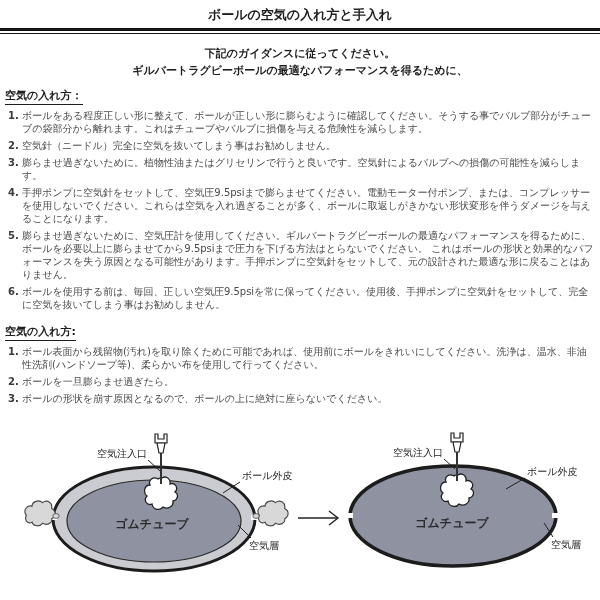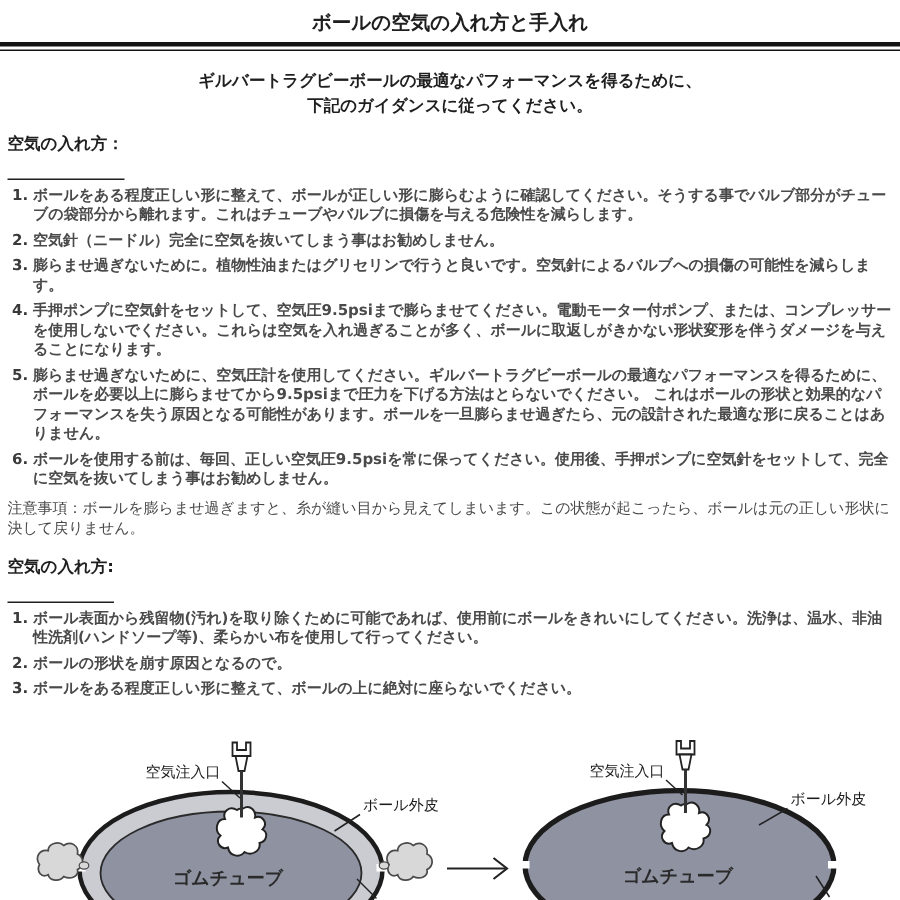--- a/index.html
+++ b/index.html
@@ -15,46 +15,46 @@
   .title-rule{
     margin-top:4px;height:2px;
     border-top:3px solid #141414;border-bottom:1px solid #141414;
   }
   .subtitle{
     margin-top:12px;text-align:center;font-weight:bold;font-size:11px;
     color:#1f1f1f;line-height:1.5;
   }
   .section-heading{
     display:inline-block;margin:9px 0 3px 5px;font-size:11px;font-weight:bold;
-    color:#1f1f1f;border-bottom:1.5px solid #1f1f1f;padding-bottom:16px;
+    color:#1f1f1f;border-bottom:1.5px solid #1f1f1f;padding-bottom:1px;
   }
   .olist{margin:1px 0 0 8px;}
   .olist .row{display:flex;margin-bottom:4px;}
   .olist .num{flex:none;width:14px;font-weight:bold;color:#3a3a3a;font-size:10px;line-height:13px;}
-  .olist .itext{flex:1;font-size:10px;line-height:13px;padding-right:4px;color:#4a4a4a;font-weight:bold;}
+  .olist .itext{flex:1;font-size:10px;line-height:13px;padding-right:4px;color:#4a4a4a;}
   .note-para{
     margin:7px 6px 0 5px;font-size:10px;line-height:13px;color:#4a4a4a;
   }
   .care-block{margin-top:2px;}
   .diagram-wrap{position:relative;width:600px;height:152px;margin-top:26px;}
   .diagram-wrap svg{display:block;}
   .dg-label{font-size:10px;fill:#1c1c1c;}
   .dg-label-big{font-size:12px;font-weight:bold;fill:#2a2a2a;}
 </style>
 </head>
 <body>
 
 <div class="page">
 
   <div class="doc-title">ボールの空気の入れ方と手入れ</div>
   <div class="title-rule"></div>
 
   <div class="subtitle">
+    <div>下記のガイダンスに従ってください。</div>
     <div>ギルバートラグビーボールの最適なパフォーマンスを得るために、</div>
-    <div>下記のガイダンスに従ってください。</div>
   </div>
 
   <div>
     <span class="section-heading">空気の入れ方：</span>
     <div class="olist">
       <div class="row">
         <span class="num">1.</span>
         <span class="itext">ボールをある程度正しい形に整えて、ボールが正しい形に膨らむように確認してください。そうする事でバルブ部分がチューブの袋部分から離れます。これはチューブやバルブに損傷を与える危険性を減らします。</span>
       </div>
       <div class="row">
@@ -64,44 +64,43 @@
       <div class="row">
         <span class="num">3.</span>
         <span class="itext">膨らませ過ぎないために。植物性油またはグリセリンで行うと良いです。空気針によるバルブへの損傷の可能性を減らします。</span>
       </div>
       <div class="row">
         <span class="num">4.</span>
         <span class="itext">手押ポンプに空気針をセットして、空気圧9.5psiまで膨らませてください。電動モーター付ポンプ、または、コンプレッサーを使用しないでください。これらは空気を入れ過ぎることが多く、ボールに取返しがきかない形状変形を伴うダメージを与えることになります。</span>
       </div>
       <div class="row">
         <span class="num">5.</span>
-        <span class="itext">膨らませ過ぎないために、空気圧計を使用してください。ギルバートラグビーボールの最適なパフォーマンスを得るために、ボールを必要以上に膨らませてから9.5psiまで圧力を下げる方法はとらないでください。 これはボールの形状と効果的なパフォーマンスを失う原因となる可能性があります。ボールを一旦膨らませ過ぎたら、元の設計された最適な形に戻ることはありません。</span>
+        <span class="itext">膨らませ過ぎないために、空気圧計を使用してください。ギルバートラグビーボールの最適なパフォーマンスを得るために、ボールを必要以上に膨らませてから9.5psiまで圧力を下げる方法はとらないでください。 これはボールの形状と効果的なパフォーマンスを失う原因となる可能性があります。手押ポンプに空気針をセットして、元の設計された最適な形に戻ることはありません。</span>
       </div>
       <div class="row">
         <span class="num">6.</span>
         <span class="itext">ボールを使用する前は、毎回、正しい空気圧9.5psiを常に保ってください。使用後、手押ポンプに空気針をセットして、完全に空気を抜いてしまう事はお勧めしません。</span>
       </div>
     </div>
-    <div class="note-para">注意事項：ボールを膨らませ過ぎますと、糸が縫い目から見えてしまいます。この状態が起こったら、ボールは元の正しい形状に決して戻りません。</div>
   </div>
 
   <div class="care-block">
     <span class="section-heading">空気の入れ方:</span>
     <div class="olist">
       <div class="row">
         <span class="num">1.</span>
         <span class="itext">ボール表面から残留物(汚れ)を取り除くために可能であれば、使用前にボールをきれいにしてください。洗浄は、温水、非油性洗剤(ハンドソープ等)、柔らかい布を使用して行ってください。</span>
       </div>
       <div class="row">
         <span class="num">2.</span>
-        <span class="itext">ボールの形状を崩す原因となるので。</span>
+        <span class="itext">ボールを一旦膨らませ過ぎたら。</span>
       </div>
       <div class="row">
         <span class="num">3.</span>
-        <span class="itext">ボールをある程度正しい形に整えて、ボールの上に絶対に座らないでください。</span>
+        <span class="itext">ボールの形状を崩す原因となるので、ボールの上に絶対に座らないでください。</span>
       </div>
     </div>
   </div>
 
   <div class="diagram-wrap">
     <svg width="600" height="152" viewBox="0 0 600 152">
       <defs>
         <path id="blob" d="M0,-15 C5,-18 9,-13 8,-9 C13,-11 17,-5 13,-1 C17,1 16,7 11,8 C12,13 6,17 1,14 C-2,18 -9,17 -10,11 C-15,13 -19,7 -15,3 C-19,0 -18,-8 -12,-8 C-14,-13 -9,-17 -4,-14 C-2,-16 -1,-14 0,-15 Z"></path>
         <path id="cloud" d="M-11,2 C-14,-2 -11,-7 -6,-6 C-6,-10 0,-12 3,-9 C7,-12 12,-9 11,-4 C15,-2 15,3 11,5 C12,9 7,11 3,9 C1,12 -5,12 -6,8 C-10,10 -13,6 -11,2 Z"></path>
       </defs>

